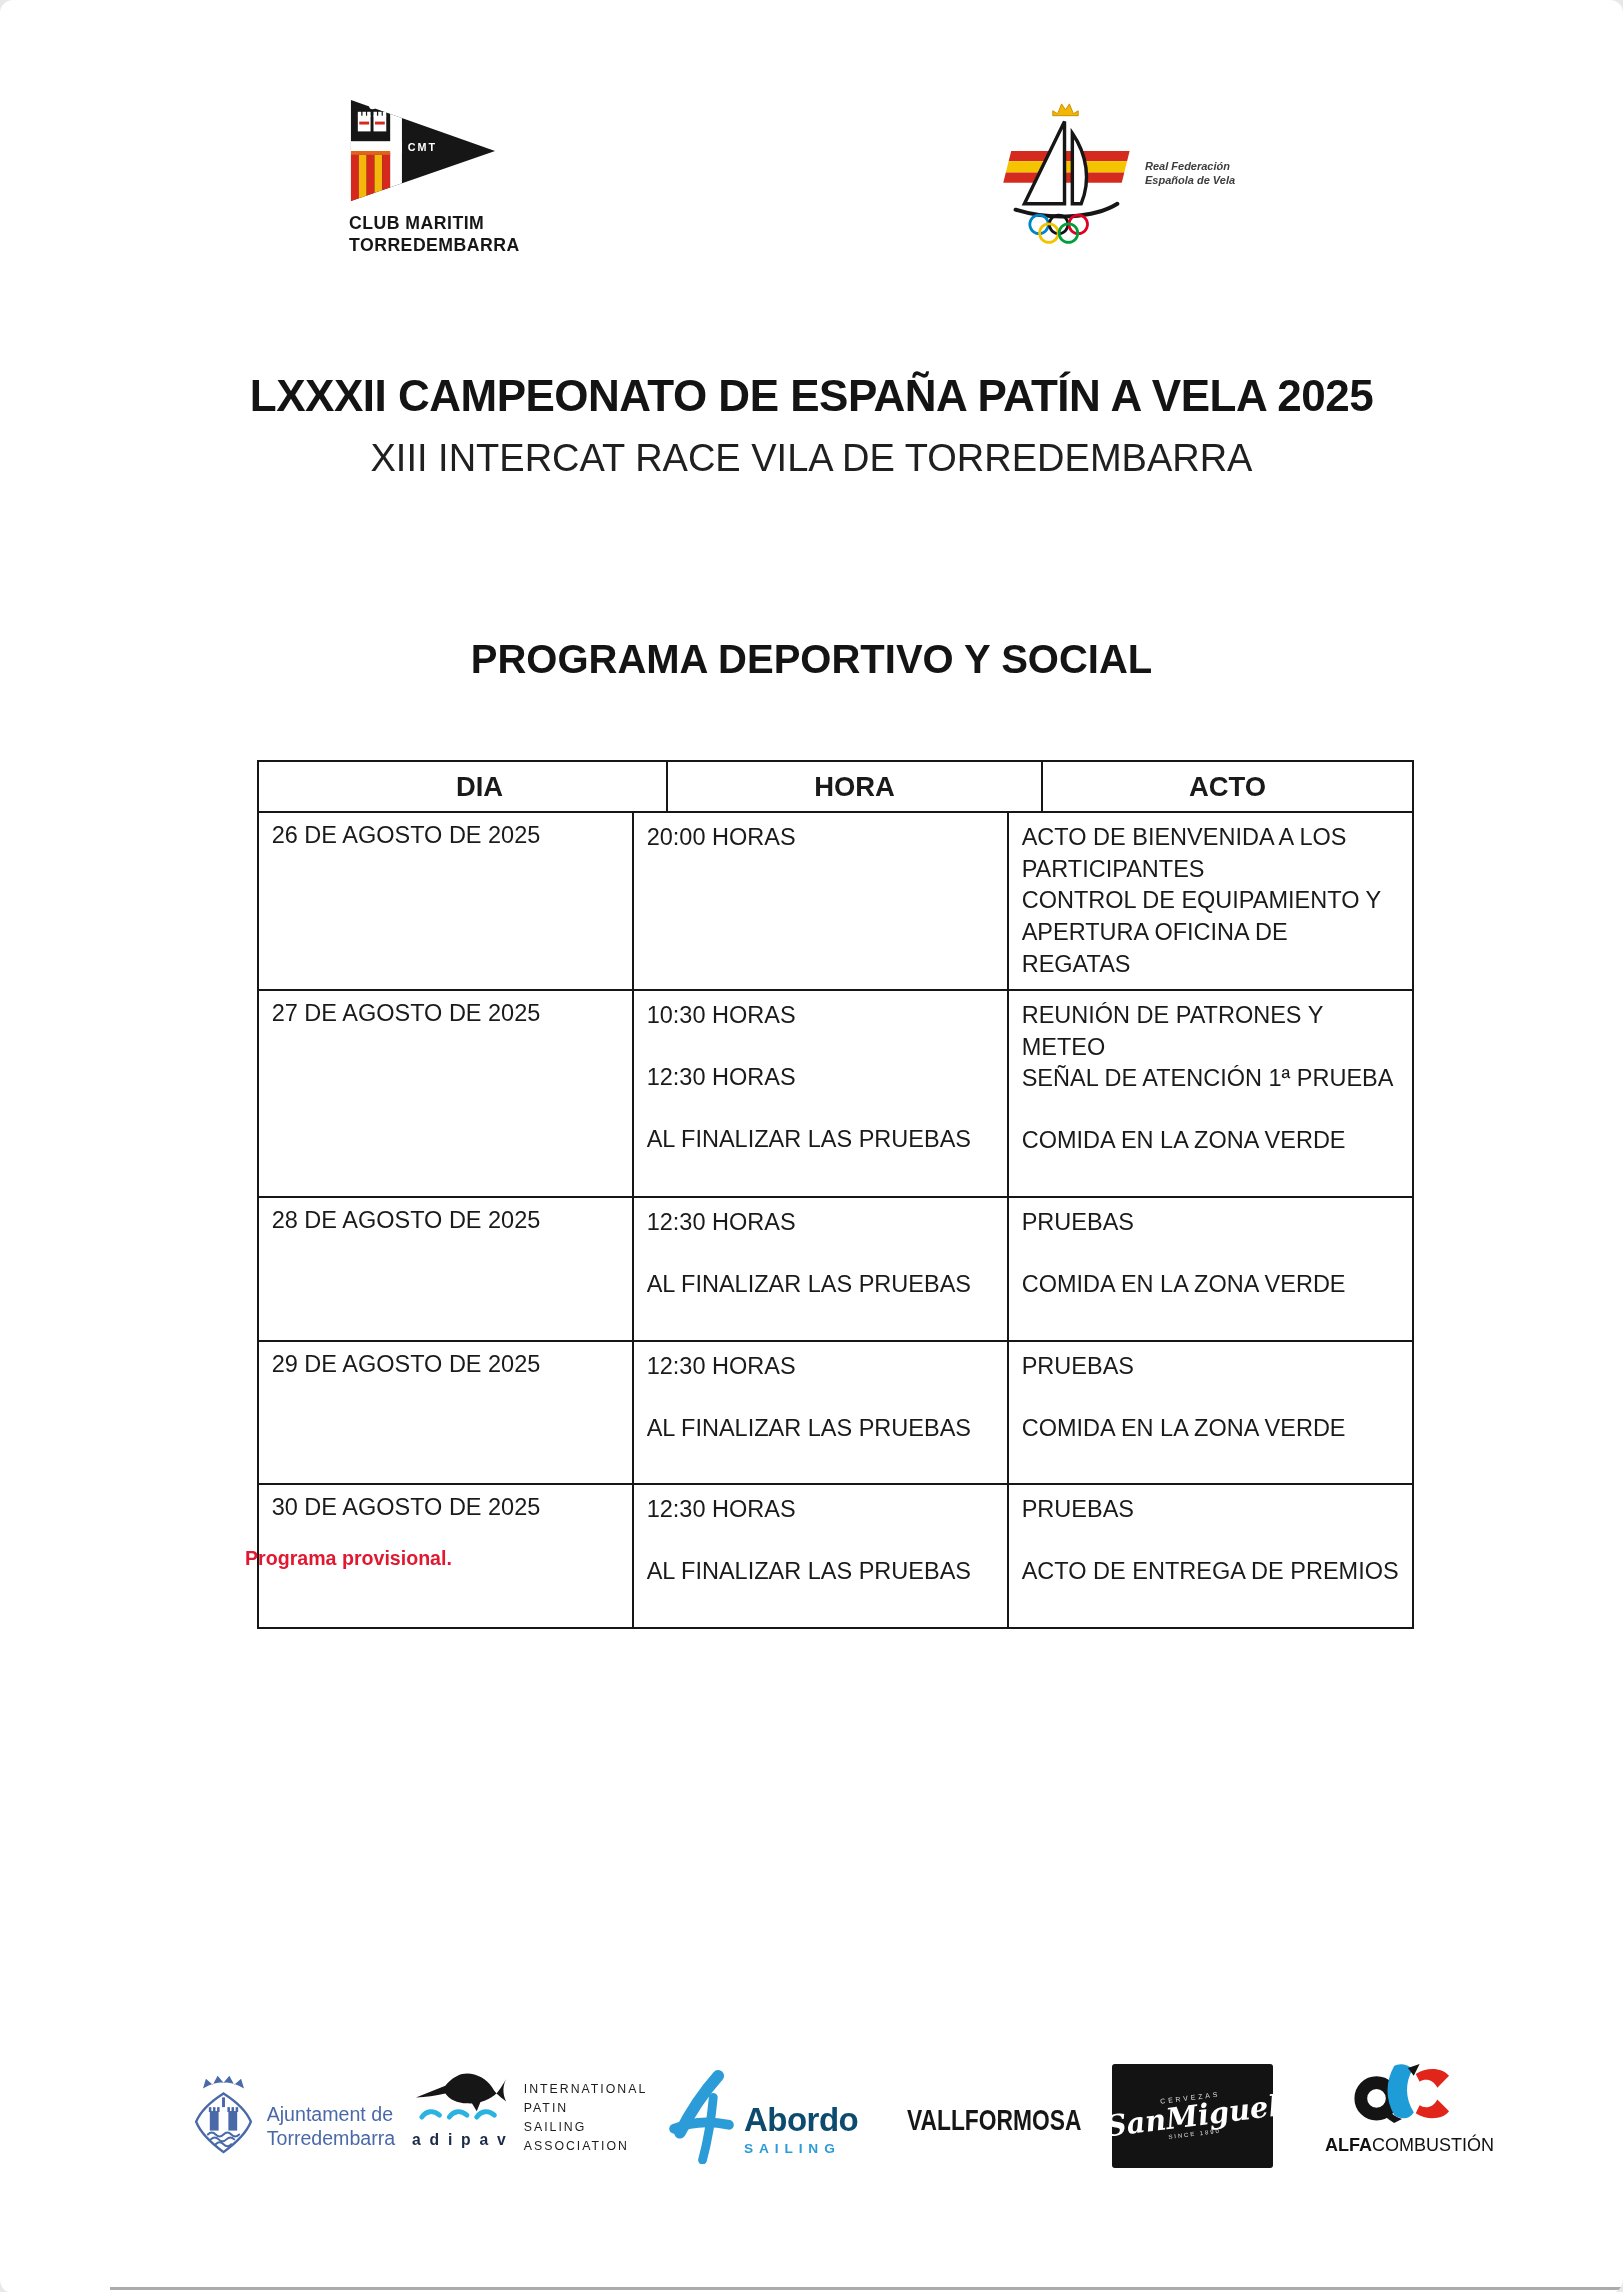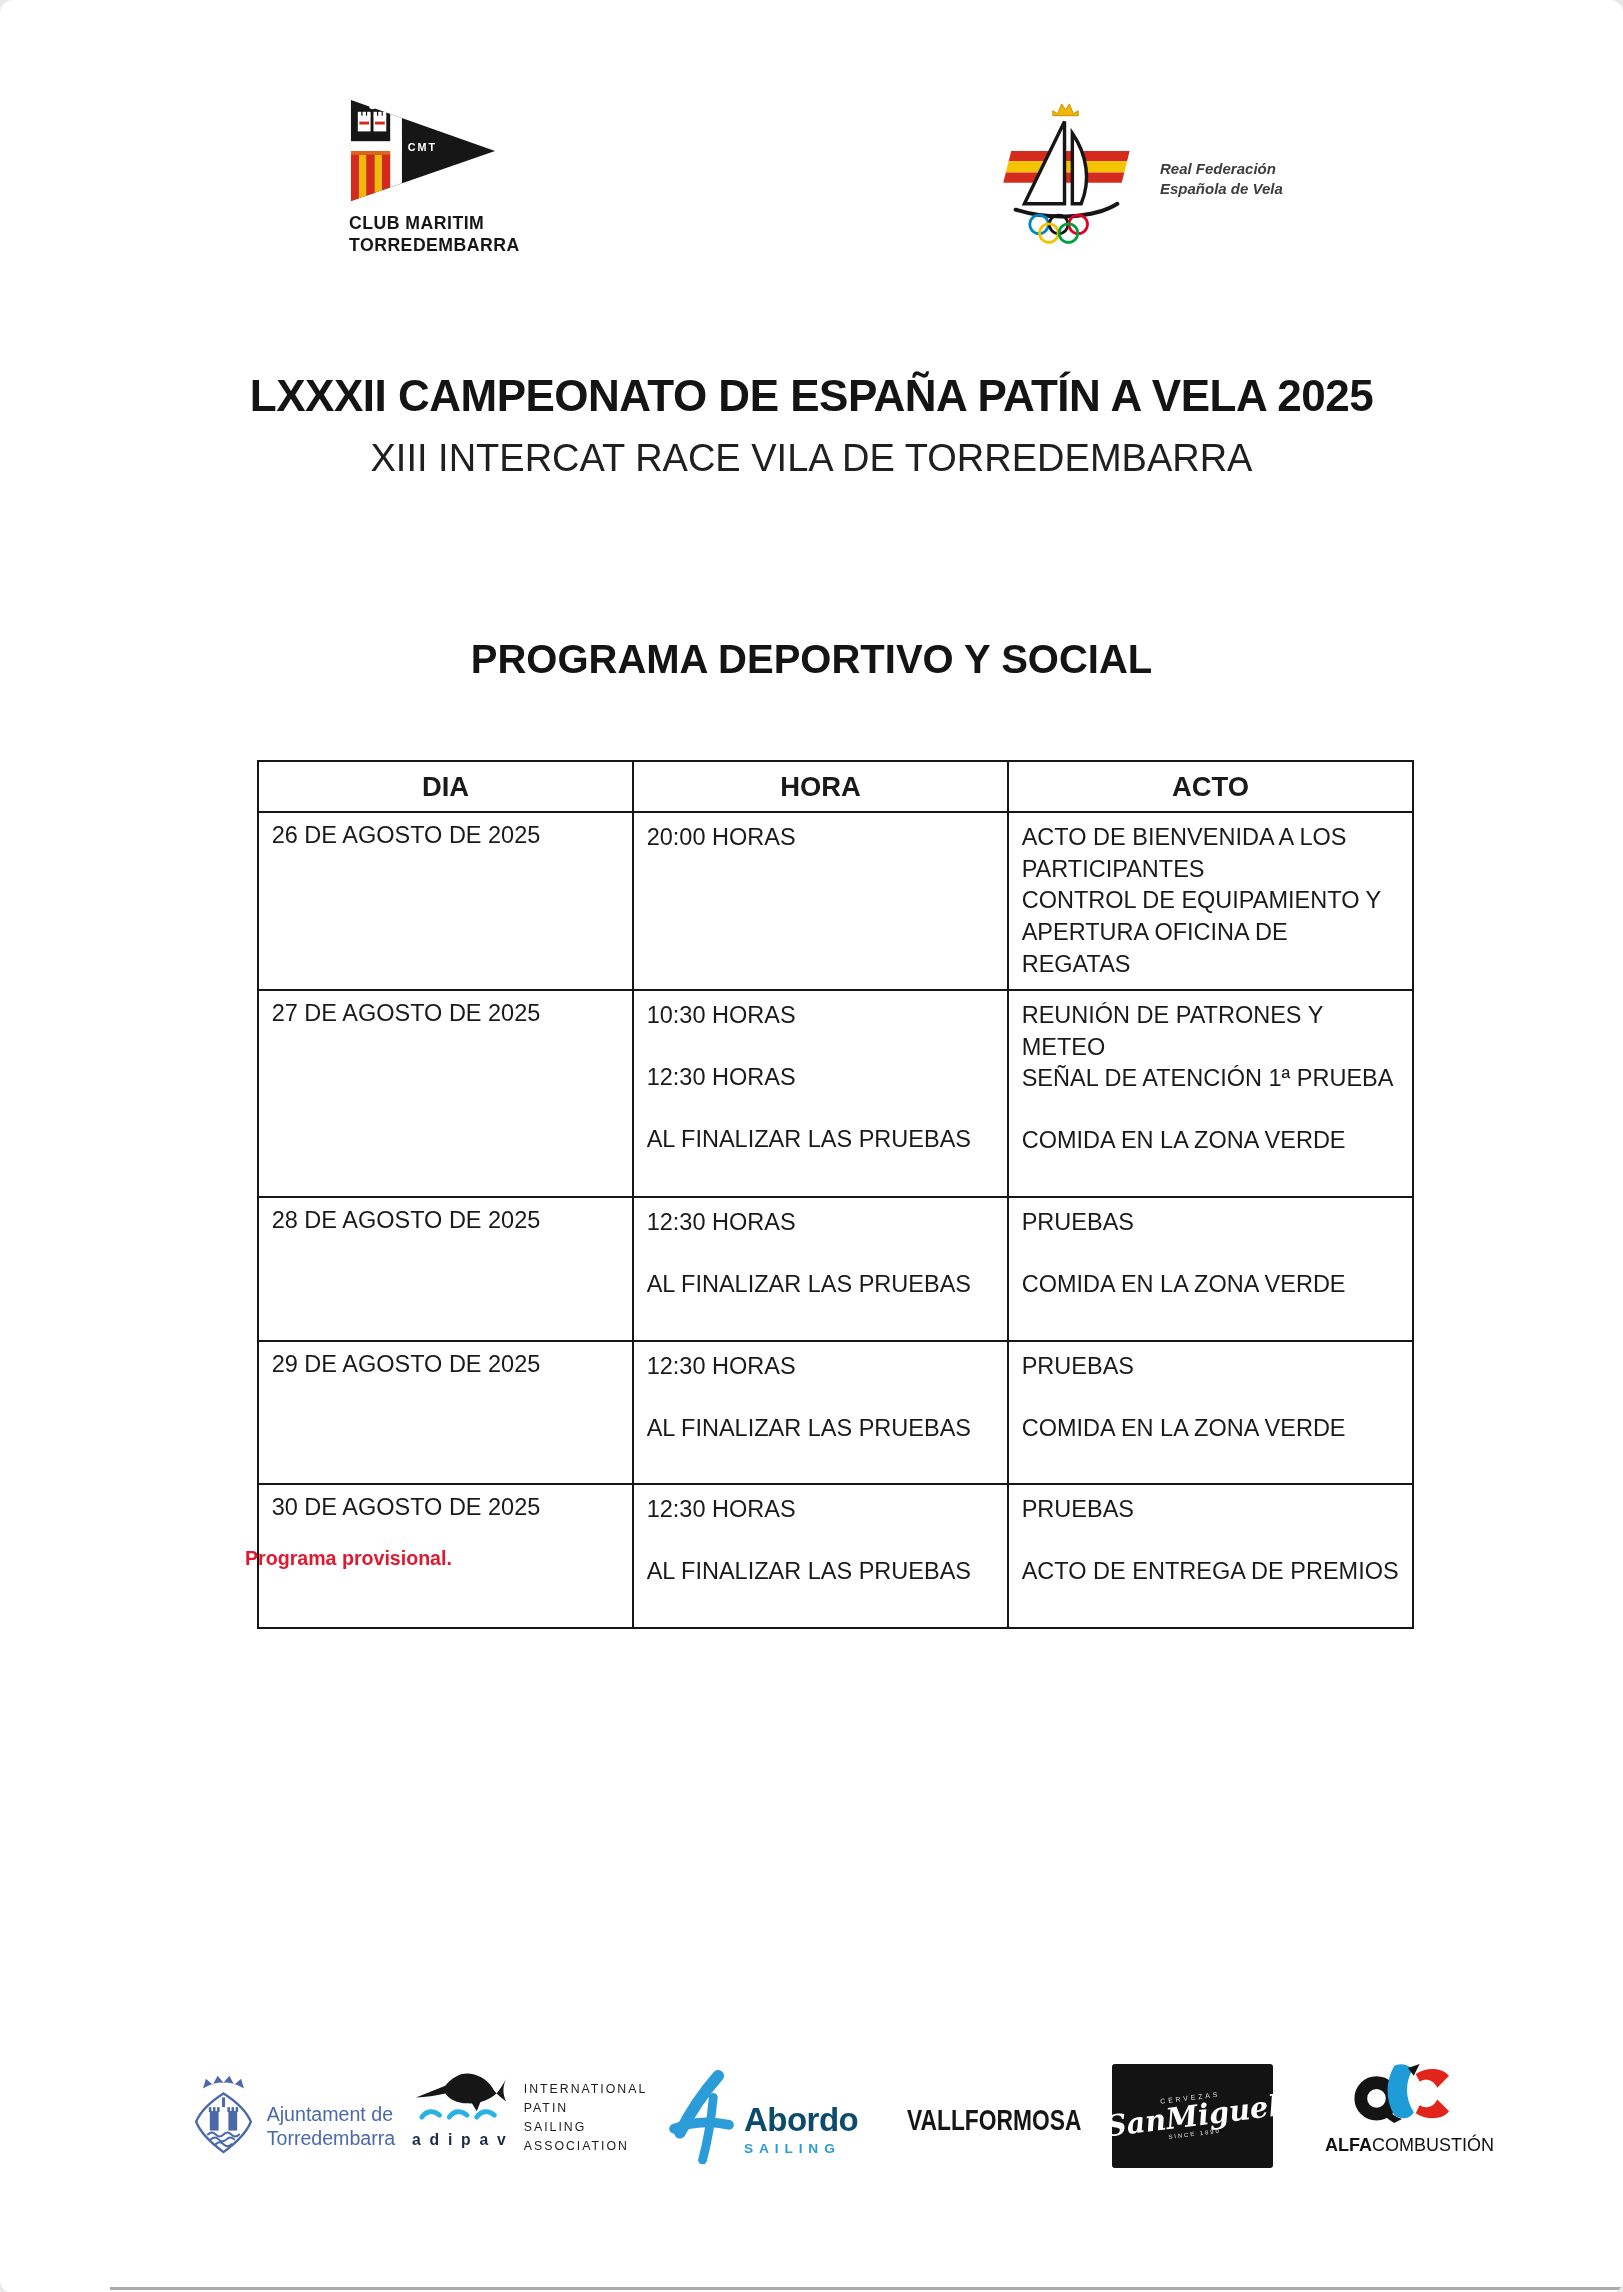--- a/index.html
+++ b/index.html
@@ -5,34 +5,34 @@
   html,body{margin:0;padding:0;background:#e8e8e8;}
   .page{
     position:relative;width:1623px;height:2293px;background:#ffffff;
     font-family:"Liberation Sans",sans-serif;color:#1a1a1a;overflow:hidden;border-radius:13px;
   }
   
   .cmt{position:absolute;left:349px;top:98px;width:186px;}
   .cmt-caption{margin-top:3.9px;font-weight:bold;font-size:18.6px;line-height:1.18;
     letter-spacing:0.5px;color:#161616;transform:scaleX(.95);transform-origin:left;}
   .rfev{position:absolute;left:996px;top:94px;display:flex;}
-  .rfev-text{margin-left:25px;margin-top:65px;font-style:italic;font-weight:bold;
-    font-size:15px;line-height:1.3;color:#3d3d3d;}
+  .rfev-text{margin-left:10px;margin-top:65px;font-style:italic;font-weight:bold;
+    font-size:11px;line-height:1.3;color:#3d3d3d;}
   
   .title{position:absolute;left:0;top:365px;width:100%;text-align:center;
     font-size:44px;font-weight:bold;letter-spacing:-0.5px;color:#141414;margin-top:6px;}
   .subtitle{position:absolute;left:0;top:437px;width:100%;text-align:center;
     font-size:38px;font-weight:normal;color:#202020;}
   .heading{position:absolute;left:0;top:637px;width:100%;text-align:center;
     font-size:40px;font-weight:bold;color:#141414;}
   
   .ptable{position:absolute;left:257px;top:760px;width:1157px;
     border:2.9px solid #161616;box-sizing:border-box;font-size:23.5px;}
   .trow{display:grid;grid-template-columns:373px 375px 1fr;border-top:2px solid #161616;}
-  .trow.thead{border-top:none;min-height:49px;}
+  .trow.thead{border-top:none;min-height:49px;padding-left:34px;}
   .trow.first{border-top:2.9px solid #161616;}
   .r1{min-height:157px}.r2{min-height:189px}.r3{min-height:124px}
   .r4{min-height:127px}.r5{min-height:131px}
   .cell{padding:8.8px 12.7px;box-sizing:border-box;}
   .c2,.c3{border-left:2px solid #161616;}
   .hcell{display:flex;align-items:center;justify-content:center;
     font-weight:bold;font-size:27.4px;padding:3.9px;}
   .entry{min-height:62px;line-height:1.35;}
   .entry-tall{min-height:90px;}
   

